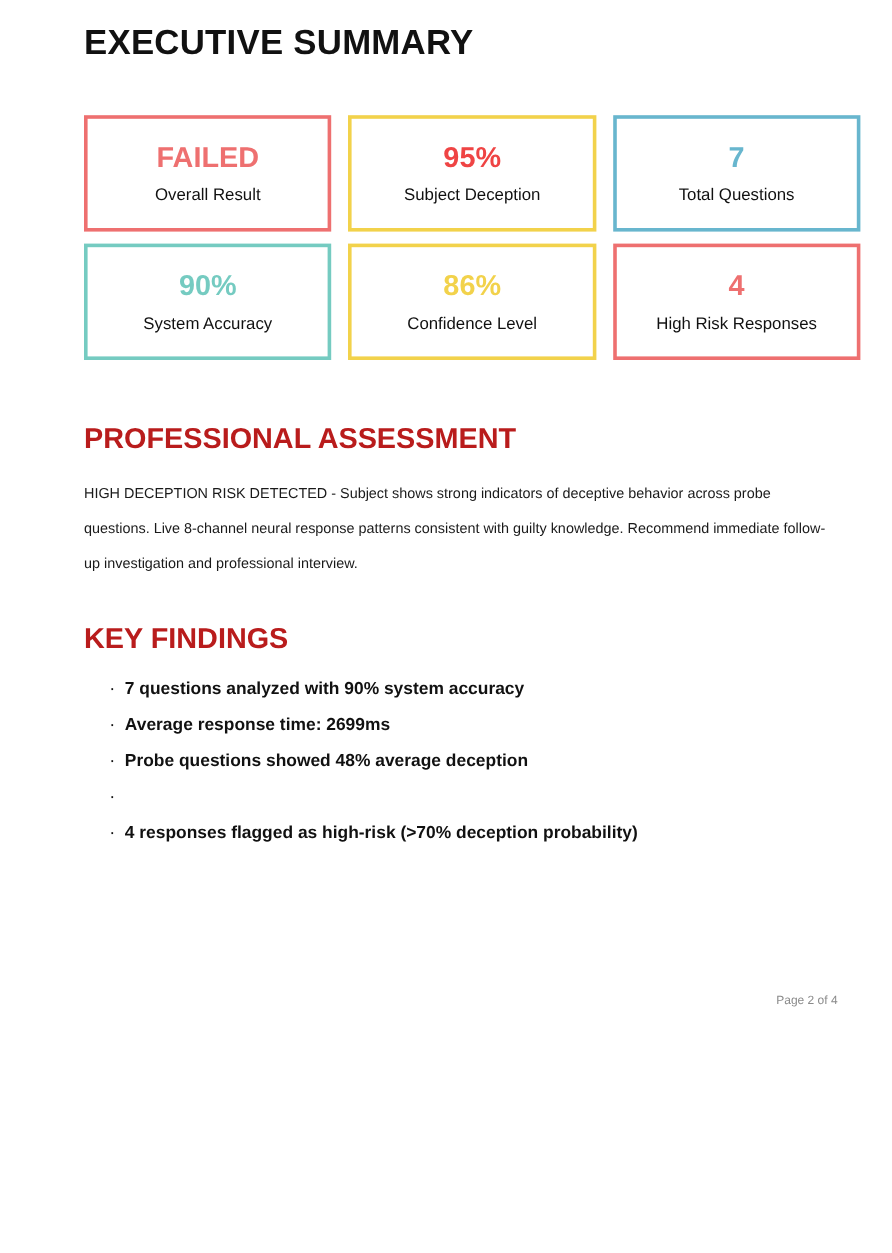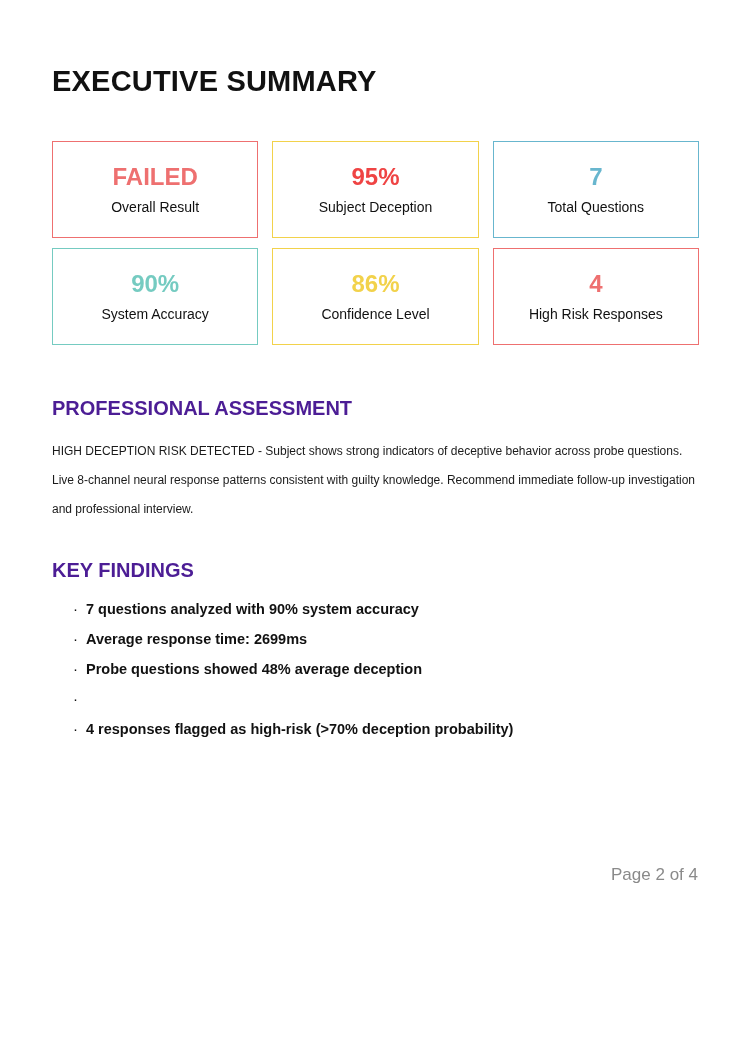--- a/index.html
+++ b/index.html
@@ -8,63 +8,62 @@
     background: #ffffff;
     font-family: "Liberation Sans", "DejaVu Sans", sans-serif;
     color: #1a1a1a;
     position: relative;
     overflow: hidden;
   }
   .page {
     position: relative;
     width: 743px;
     height: 868px;
-    padding: 18px 47px 0 52px;
-    margin-top: 45px;
+    padding: 18px 47px 0 70px;
   }
   .page-title {
     font-size: 29px;
     font-weight: bold;
     letter-spacing: 0.2px;
     color: #111111;
     margin-top: 2px;
   }
   .stat-grid {
     margin-top: 43px;
     display: grid;
     grid-template-columns: repeat(3, 1fr);
     gap: 10px 14px;
     width: 647px;
   }
   .stat-card {
     height: 97px;
-    border: 1px solid #be185d;
+    border: 3px solid #be185d;
     background: #ffffff;
     display: flex;
     flex-direction: column;
     align-items: center;
     justify-content: center;
     gap: 11px;
     text-align: center;
   }
   .stat-value {
     font-size: 24px;
     font-weight: bold;
     line-height: 1;
   }
   .stat-label {
     font-size: 14px;
     font-weight: normal;
     color: #111111;
     line-height: 1;
   }
   .section-heading {
-    font-size: 20px;
+    font-size: 24px;
     font-weight: bold;
-    color: #4c1d95;
+    color: #b91c1c;
   }
   .assessment-section { margin-top: 52px; }
   .assessment-body {
     margin-top: 17px;
     font-size: 12px;
     line-height: 29px;
     color: #1a1a1a;
     max-width: 650px;
   }
   .findings-section { margin-top: 35px; }
@@ -84,21 +83,21 @@
   }
   .finding-item .bullet {
     font-weight: normal;
     margin-right: 8px;
     font-size: 15px;
   }
   .page-footer {
     position: absolute;
     right: 45px;
     bottom: 28px;
-    font-size: 17px;
+    font-size: 10px;
     color: #8a8a8a;
   }
 </style>
 </head>
 <body>
 
 <div class="page">
 
   <h1 class="page-title">EXECUTIVE SUMMARY</h1>
 

